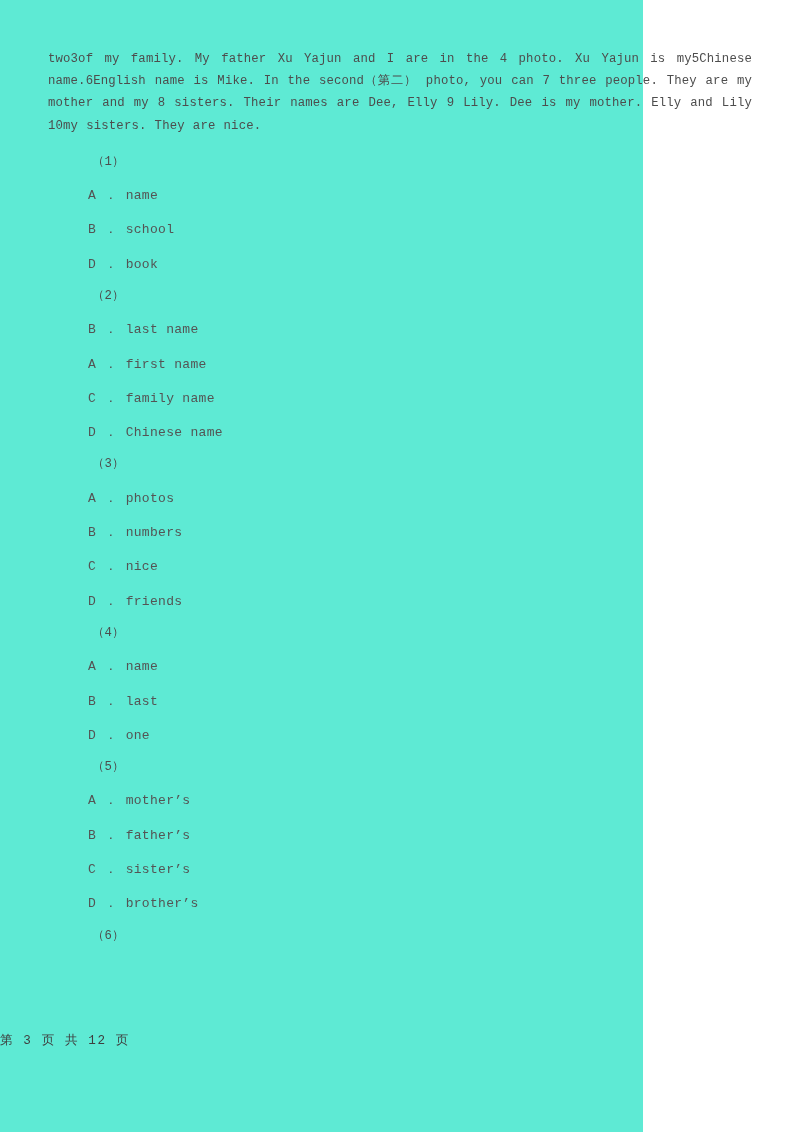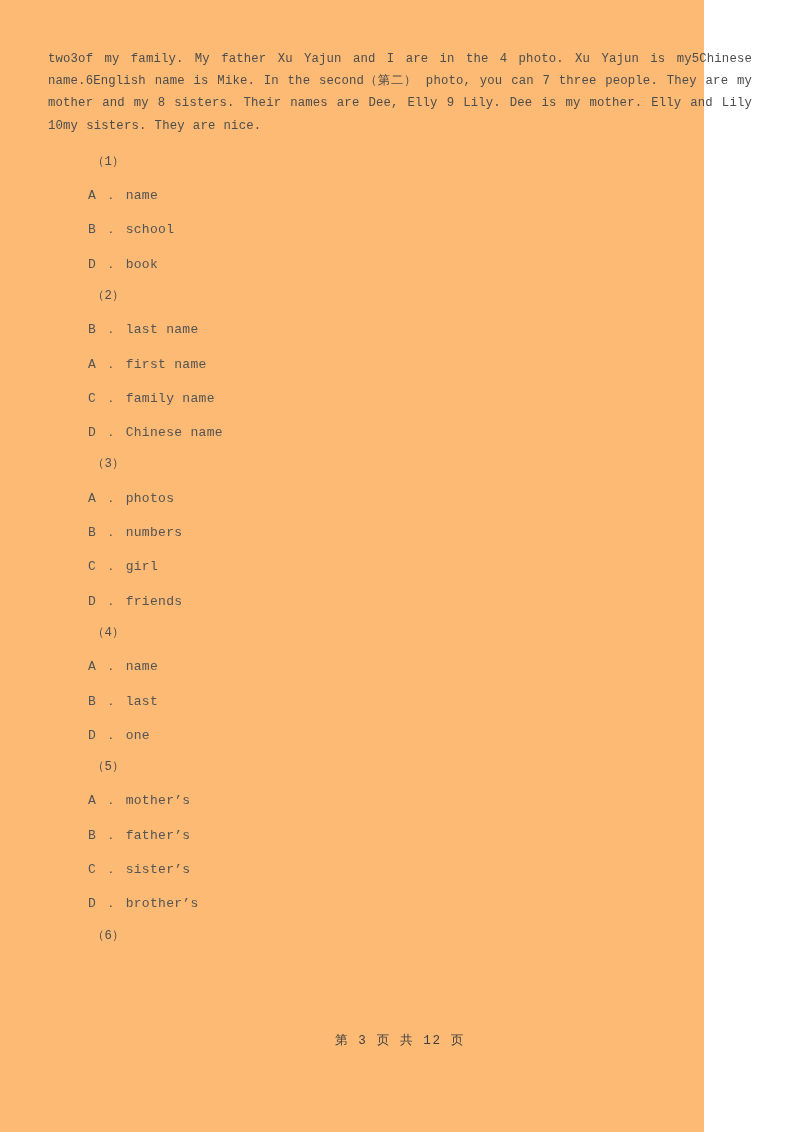--- a/index.html
+++ b/index.html
@@ -12,23 +12,23 @@
     height: 1132px;
     position: relative;
     font-family: "Liberation Mono", "DejaVu Sans Mono", monospace;
     color: #4a4a4a;
     overflow: hidden;
   }
   .page {
     position: absolute;
     left: 0;
     top: 0;
-    width: 704px;
+    width: 643px;
     height: 1132px;
-    background: #fdba74;
+    background: #5eead4;
   }
   .content {
     position: absolute;
     left: 48px;
     top: 48px;
     width: 704px;
   }
   .passage {
     font-size: 12.3px;
     line-height: 22.2px;
@@ -61,21 +61,21 @@
     white-space: pre;
   }
   .opt .optletter {
     letter-spacing: 0.3px;
   }
   .footer {
     position: absolute;
     left: 0;
     top: 1033px;
     width: 800px;
-    text-align: center;
+    text-align: left;
     font-size: 12.6px;
     line-height: 16px;
     color: #3f3f3f;
     letter-spacing: 1.6px;
     font-family: "Liberation Mono", "DejaVu Sans Mono", monospace;
   }
 </style>
 </head>
 <body>
 
@@ -97,21 +97,21 @@
       <div class="opt"><span class="optletter">B</span> <span>．</span> <span>last name</span></div>
       <div class="opt"><span class="optletter">A</span> <span>．</span> <span>first name</span></div>
       <div class="opt"><span class="optletter">C</span> <span>．</span> <span>family name</span></div>
       <div class="opt"><span class="optletter">D</span> <span>．</span> <span>Chinese name</span></div>
     </div>
 
     <div class="qblock">
       <div class="qnum">（3）</div>
       <div class="opt"><span class="optletter">A</span> <span>．</span> <span>photos</span></div>
       <div class="opt"><span class="optletter">B</span> <span>．</span> <span>numbers</span></div>
-      <div class="opt"><span class="optletter">C</span> <span>．</span> <span>girl</span></div>
+      <div class="opt"><span class="optletter">C</span> <span>．</span> <span>nice</span></div>
       <div class="opt"><span class="optletter">D</span> <span>．</span> <span>friends</span></div>
     </div>
 
     <div class="qblock">
       <div class="qnum">（4）</div>
       <div class="opt"><span class="optletter">A</span> <span>．</span> <span>name</span></div>
       <div class="opt"><span class="optletter">B</span> <span>．</span> <span>last</span></div>
       <div class="opt"><span class="optletter">D</span> <span>．</span> <span>one</span></div>
     </div>
 

